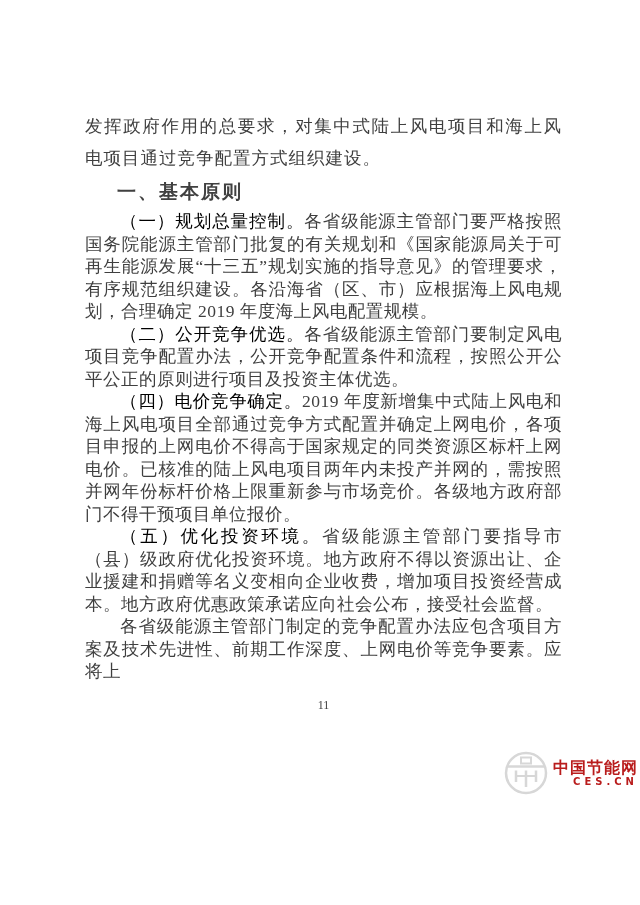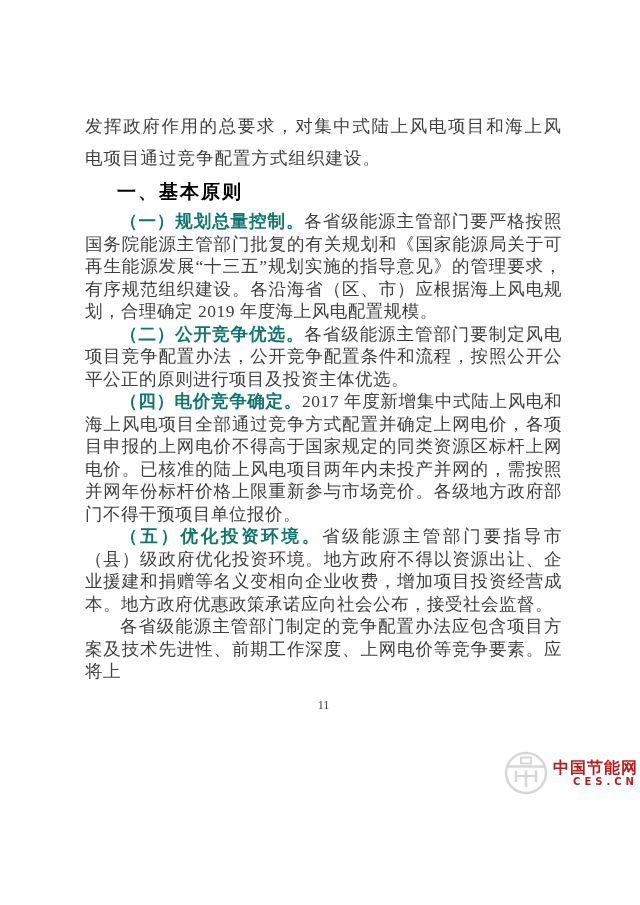--- a/index.html
+++ b/index.html
@@ -28,39 +28,39 @@
     margin: 0;
     font-size: 17.5px;
     line-height: 32px;
     letter-spacing: 1px;
   }
   .heading {
     margin: 5px 0 7px 0;
     font-size: 19px;
     line-height: 24px;
     font-weight: bold;
-    color: #000000;
+    color: #404040;
     text-indent: 32px;
     font-family: "DejaVu Sans", "Liberation Sans", sans-serif;
     letter-spacing: 2px;
     text-align: left;
   }
   .heading2 {
     margin-top: 7px;
   }
   .body-p {
     margin: 0;
     font-size: 17.5px;
     line-height: 22.5px;
     text-indent: 35px;
     letter-spacing: 0.5px;
   }
   .lead {
-    font-weight: bold;
-    color: #0f766e;
+    font-weight: normal;
+    color: #000000;
   }
   .page-number {
     margin: 0;
     padding-top: 12px;
     text-align: center;
     font-size: 12px;
     line-height: 20px;
     color: #3f3f3f;
     text-indent: 0;
   }
@@ -103,21 +103,21 @@
 
     <p class="intro">发挥政府作用的总要求，对集中式陆上风电项目和海上风电项目通过竞争配置方式组织建设。</p>
 
     <h2 class="heading">一、基本原则</h2>
 
     <p class="body-p"><span class="lead">（一）规划总量控制。</span><span>各省级能源主管部门要严格按照国务院能源主管部门批复的有关规划和《国家能源局关于可再生能源发展“十三五”规划实施的指导意见》的管理要求，有序规范组织建设。各沿海省（区、市）应根据海上风电规划，合理确定 2019 年度海上风电配置规模。</span></p>
 
     <p class="body-p"><span class="lead">（二）公开竞争优选。</span><span>各省级能源主管部门要制定风电项目竞争配置办法，公开竞争配置条件和流程，按照公开公平公正的原则进行项目及投资主体优选。</span></p>
 
 
-    <p class="body-p"><span class="lead">（四）电价竞争确定。</span><span>2017 年度新增集中式陆上风电和海上风电项目全部通过竞争方式配置并确定上网电价，各项目申报的上网电价不得高于国家规定的同类资源区标杆上网电价。已核准的陆上风电项目两年内未投产并网的，需按照并网年份标杆价格上限重新参与市场竞价。各级地方政府部门不得干预项目单位报价。</span></p>
+    <p class="body-p"><span class="lead">（四）电价竞争确定。</span><span>2019 年度新增集中式陆上风电和海上风电项目全部通过竞争方式配置并确定上网电价，各项目申报的上网电价不得高于国家规定的同类资源区标杆上网电价。已核准的陆上风电项目两年内未投产并网的，需按照并网年份标杆价格上限重新参与市场竞价。各级地方政府部门不得干预项目单位报价。</span></p>
 
     <p class="body-p"><span class="lead">（五）优化投资环境。</span><span>省级能源主管部门要指导市（县）级政府优化投资环境。地方政府不得以资源出让、企业援建和捐赠等名义变相向企业收费，增加项目投资经营成本。地方政府优惠政策承诺应向社会公布，接受社会监督。</span></p>
 
 
     <p class="body-p"><span>各省级能源主管部门制定的竞争配置办法应包含项目方案及技术先进性、前期工作深度、上网电价等竞争要素。应将上</span></p>
 
     <p class="page-number">11</p>
   </div>
 
   <div class="watermark">

